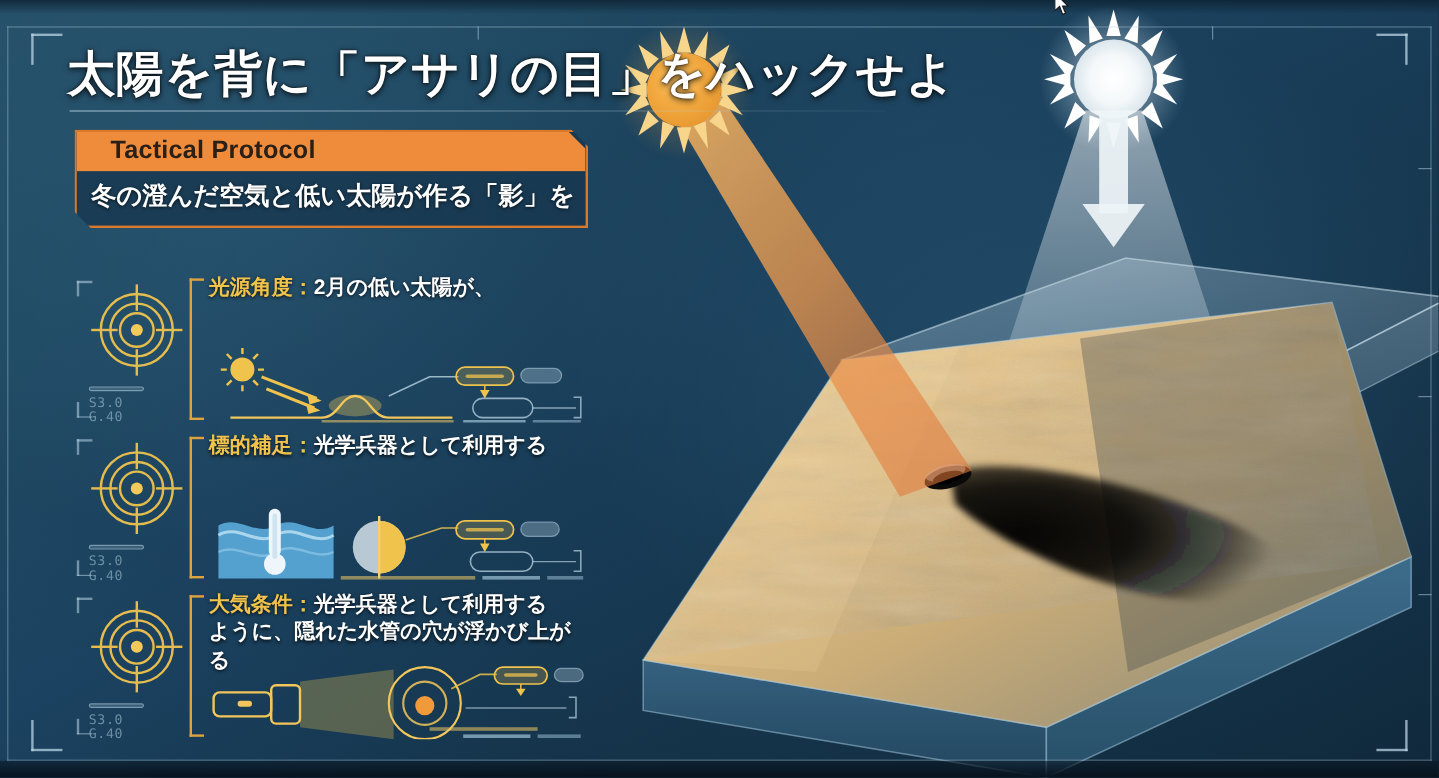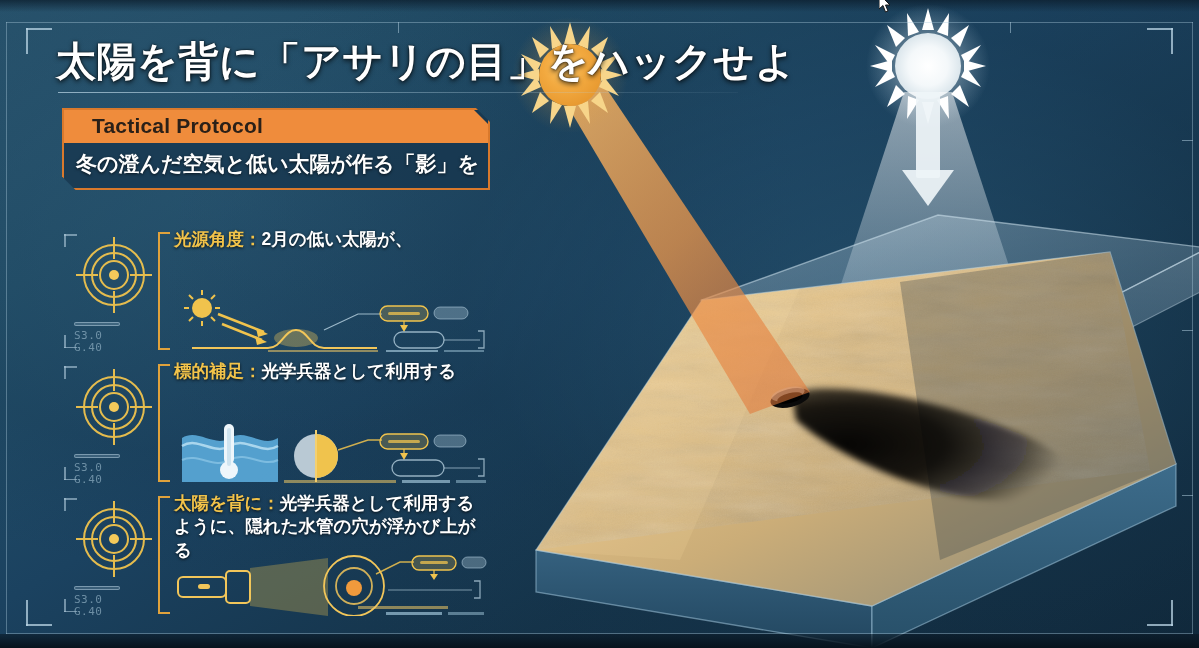--- a/index.html
+++ b/index.html
@@ -504,21 +504,21 @@
         <div class="hud-bar" style="width:46px;"></div>
       </div>
       <div class="hud-mini hud-txt" style="top:96px;">
         <div>S3.0</div>
         <div>G.40</div>
       </div>
     </div>
     <div class="feat-right">
       <div class="feat-bracket"></div>
       <div class="feat-text">
-        <span class="feat-label">太陽を背に：</span><span>光学兵器として利用する</span><br>
+        <span class="feat-label">大気条件：</span><span>光学兵器として利用する</span><br>
         <span>ように、隠れた水管の穴が浮かび上がる</span>
       </div>
       <div class="feat-diagram">
         <svg width="320" height="68" viewBox="0 0 320 68">
           <polygon points="78,20 78,58 156,68 156,10" fill="#f0c34d" opacity="0.30"></polygon>
           <g stroke="#f2c65a" stroke-width="2" fill="none">
             <rect x="6" y="29" width="48" height="20" rx="5"></rect>
             <rect x="54" y="23" width="24" height="32" rx="4"></rect>
             <rect x="26" y="36" width="12" height="5" rx="2.5" fill="#f2c65a" stroke="none"></rect>
           </g>

